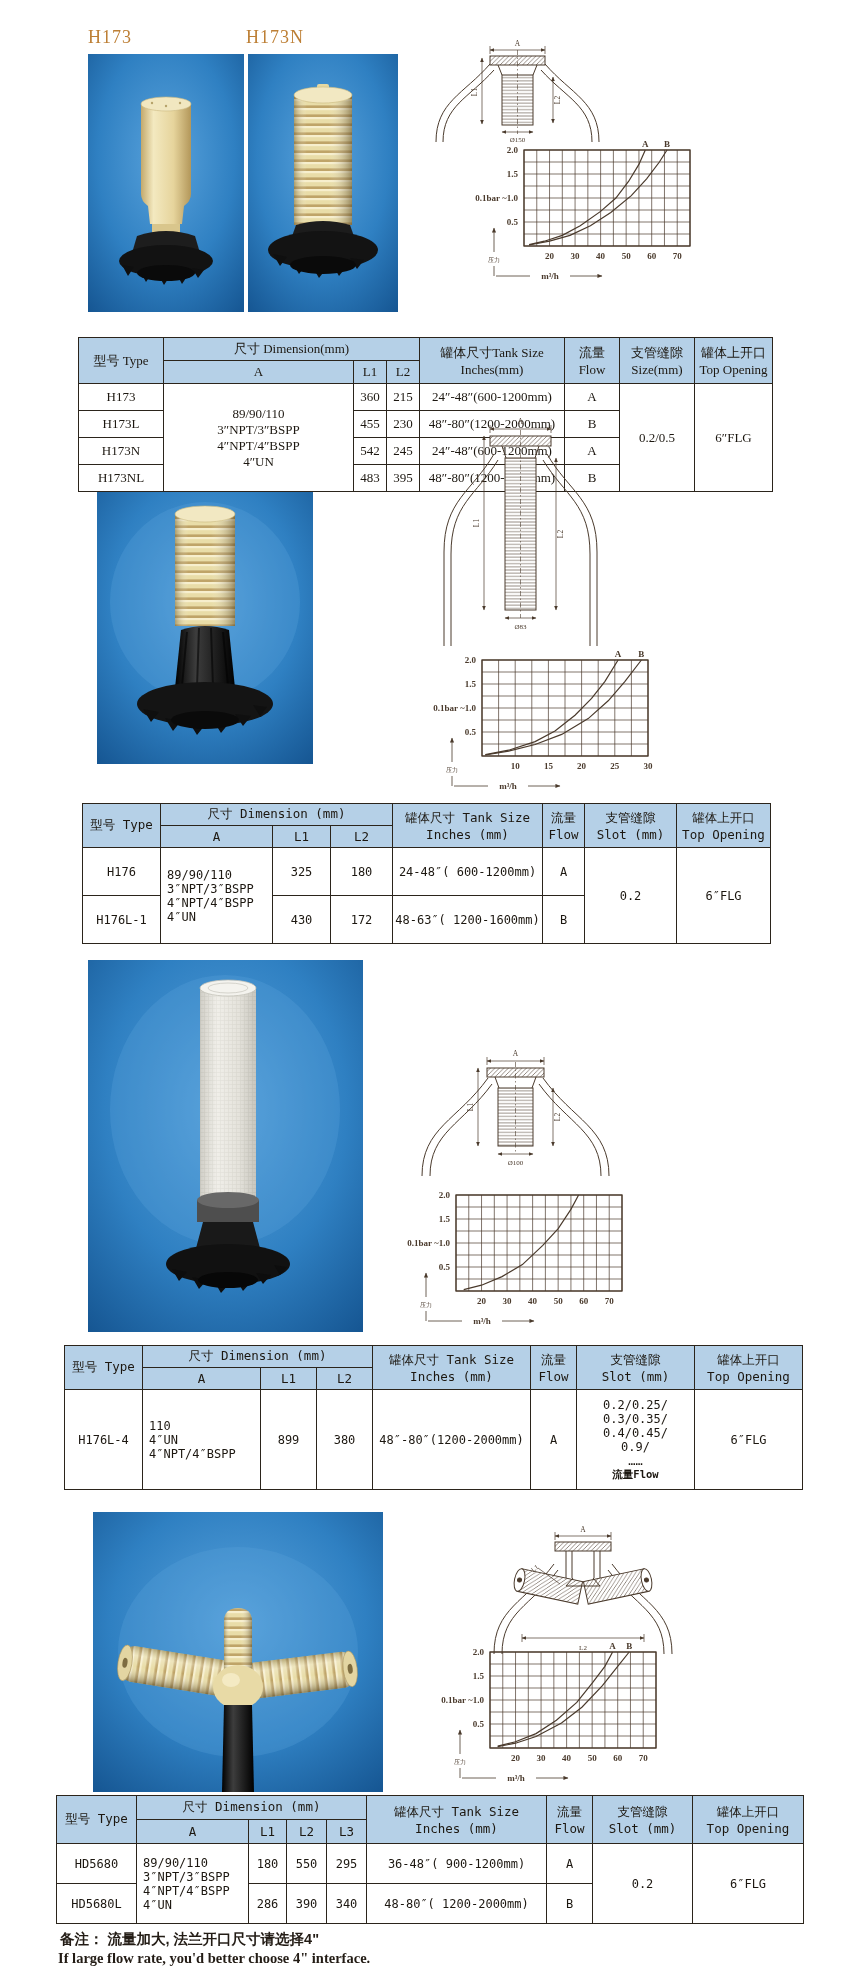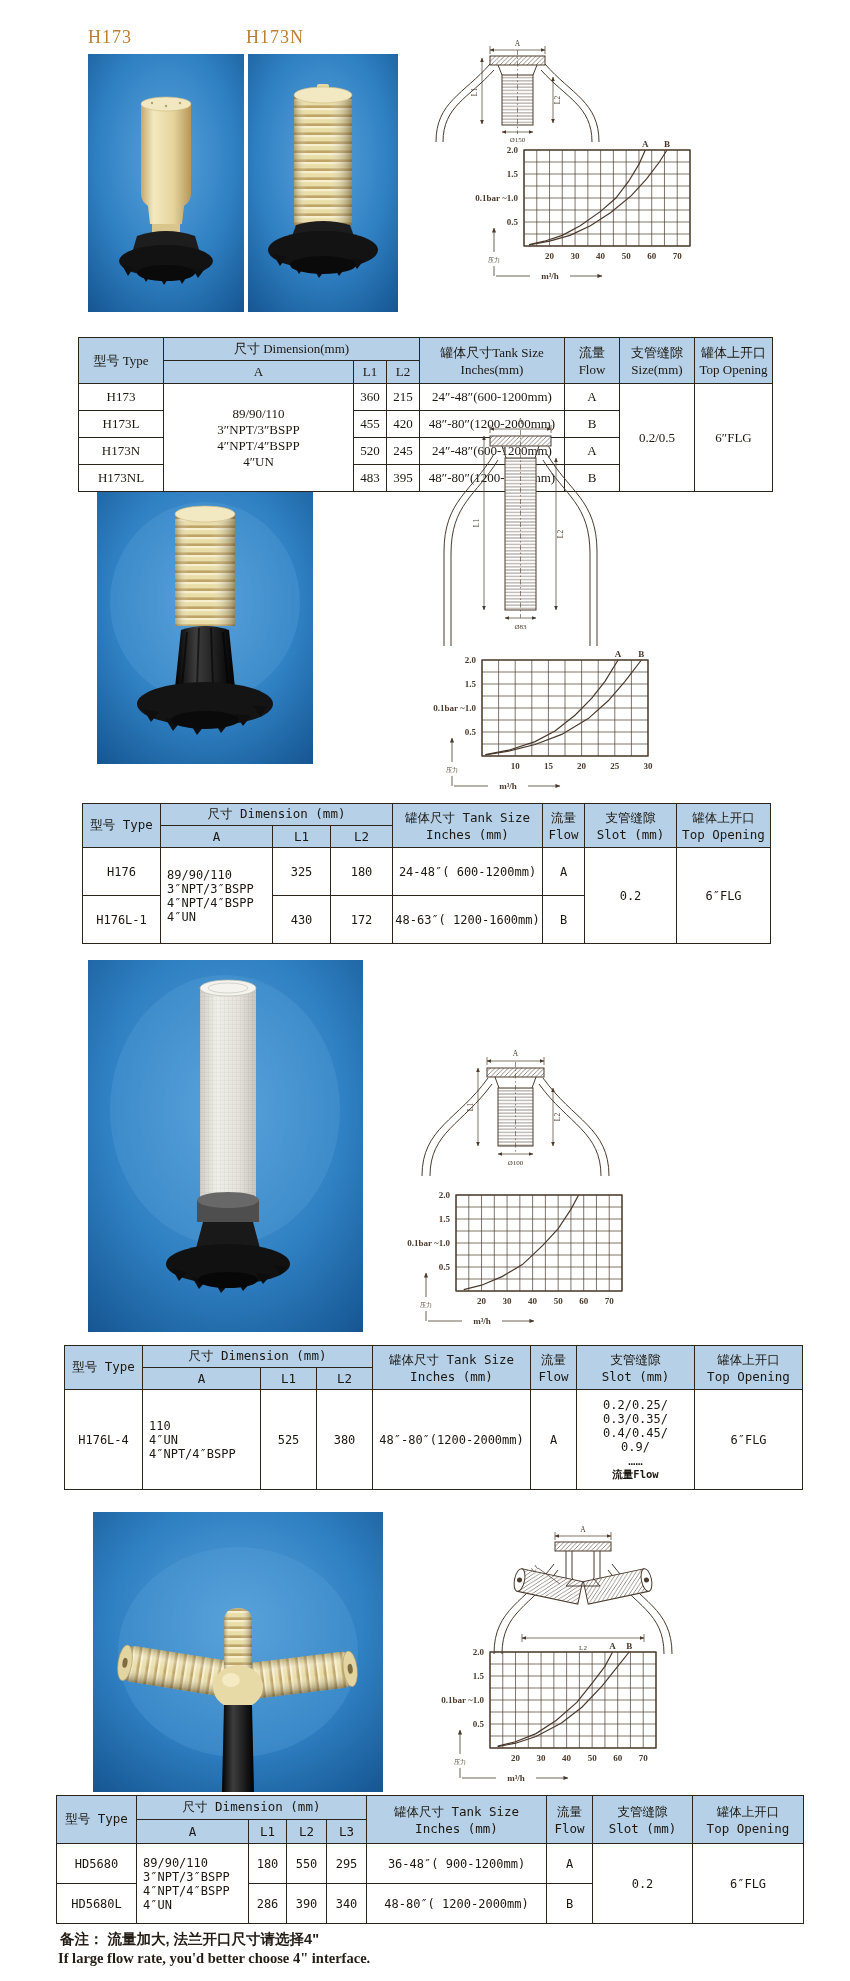--- a/index.html
+++ b/index.html
@@ -254,27 +254,27 @@
         <td>360</td>
         <td>215</td>
         <td>24″-48″(600-1200mm)</td>
         <td>A</td>
         <td rowspan="4">0.2/0.5</td>
         <td rowspan="4">6″FLG</td>
       </tr>
       <tr style="height:27px">
         <td>H173L</td>
         <td>455</td>
-        <td>420</td>
+        <td>230</td>
         <td>48″-80″(1200-2000mm)</td>
         <td>B</td>
       </tr>
       <tr style="height:27px">
         <td>H173N</td>
-        <td>520</td>
+        <td>542</td>
         <td>245</td>
         <td>24″-48″(600-1200mm)</td>
         <td>A</td>
       </tr>
       <tr style="height:27px">
         <td>H173NL</td>
         <td>483</td>
         <td>395</td>
         <td>48″-80″(1200-2000mm)</td>
         <td>B</td>
@@ -556,21 +556,21 @@
       </tr>
     </thead>
     <tbody>
       <tr style="height:100px">
         <td>H176L-4</td>
         <td class="a-left">
           <div>110</div>
           <div>4″UN</div>
           <div>4″NPT/4″BSPP</div>
         </td>
-        <td>525</td>
+        <td>899</td>
         <td>380</td>
         <td>48″-80″(1200-2000mm)</td>
         <td>A</td>
         <td>
           <div>0.2/0.25/</div>
           <div>0.3/0.35/</div>
           <div>0.4/0.45/</div>
           <div>0.9/</div>
           <div>……</div>
           <div class="slot-note">流量Flow</div>

